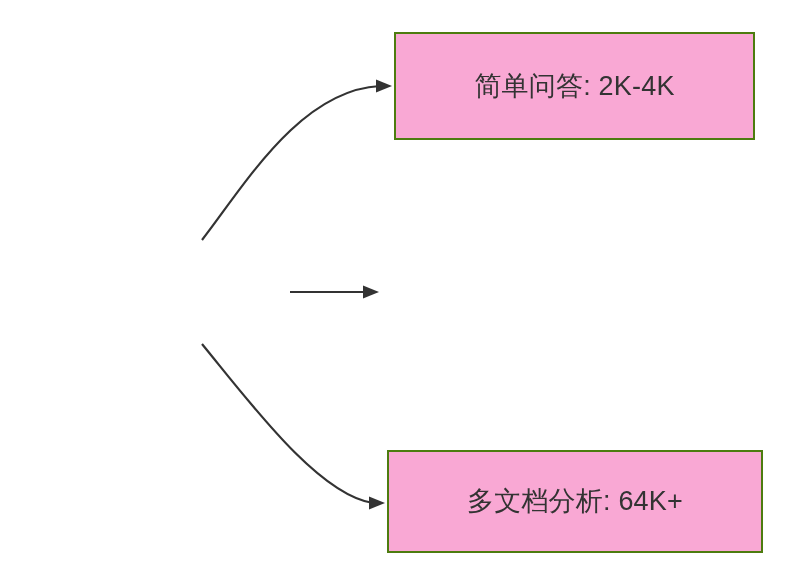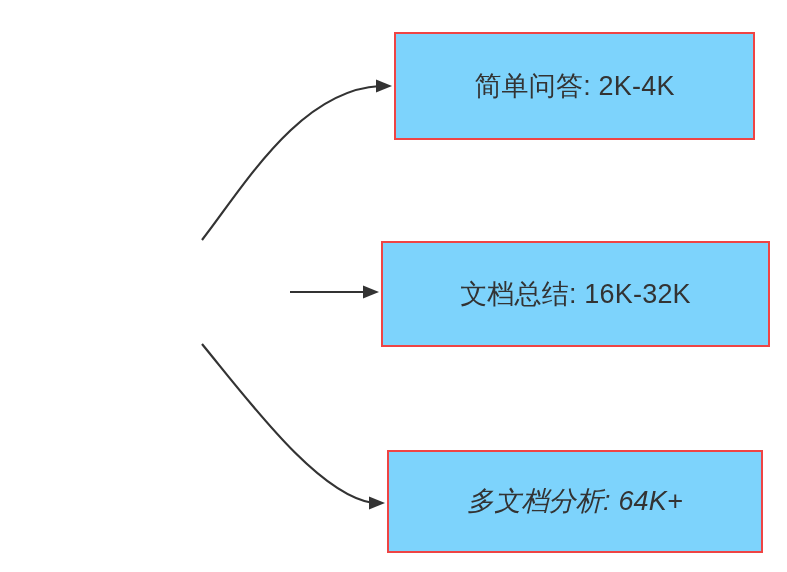--- a/index.html
+++ b/index.html
@@ -24,22 +24,22 @@
     position: absolute;
     left: 0;
     top: 0;
     width: 787px;
     height: 572px;
     pointer-events: none;
   }
   .node {
     position: absolute;
     box-sizing: border-box;
-    background: #7dd3fc;
-    border: 2px solid #ef4444;
+    background: #f9a8d4;
+    border: 2px solid #4d7c0f;
     display: flex;
     align-items: center;
     justify-content: center;
     text-align: right;
   }
   .node-label {
     color: #333333;
     font-size: 27px;
     font-weight: 400;
     line-height: 1.2;
@@ -64,21 +64,20 @@
     left: 381px;
     top: 241px;
     width: 389px;
     height: 106px;
   }
   #node-multi-doc {
     left: 387px;
     top: 450px;
     width: 376px;
     height: 103px;
-    font-style: italic;
   }
   .edge-path {
     fill: none;
     stroke: #333333;
     stroke-width: 2.2px;
   }
   .edge-arrow {
     fill: #333333;
     stroke: none;
   }
@@ -104,21 +103,18 @@
       <path class="edge-path" d="M 202,344 C 248,400 318,495 373,503"></path>
       <polygon class="edge-arrow" points="385,503 369,496.5 369,509.5"></polygon>
     </g>
   </svg>
 
 
   <div class="node" id="node-simple-qa">
     <span class="node-label">简单问答: 2K-4K</span>
   </div>
 
-  <div class="node" id="node-doc-summary">
-    <span class="node-label">文档总结: 16K-32K</span>
-  </div>
 
   <div class="node" id="node-multi-doc">
     <span class="node-label">多文档分析: 64K+</span>
   </div>
 
 </div>
 
 </body></html>

